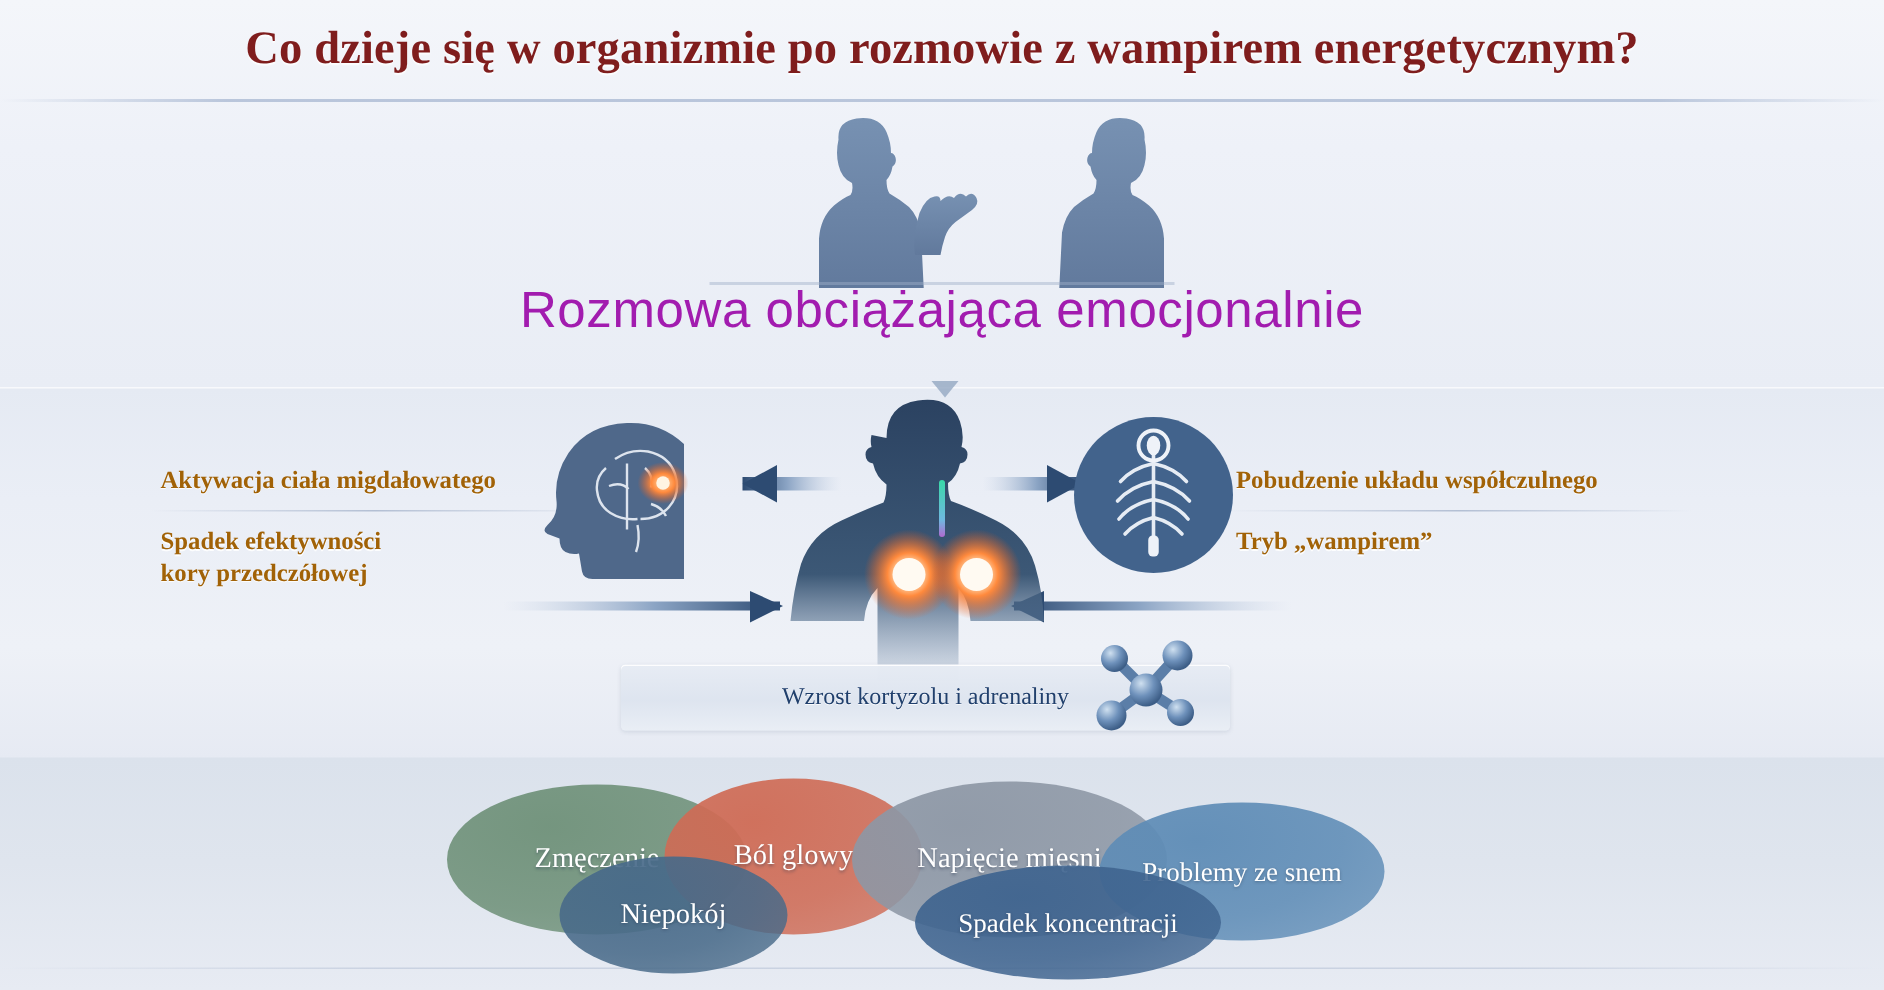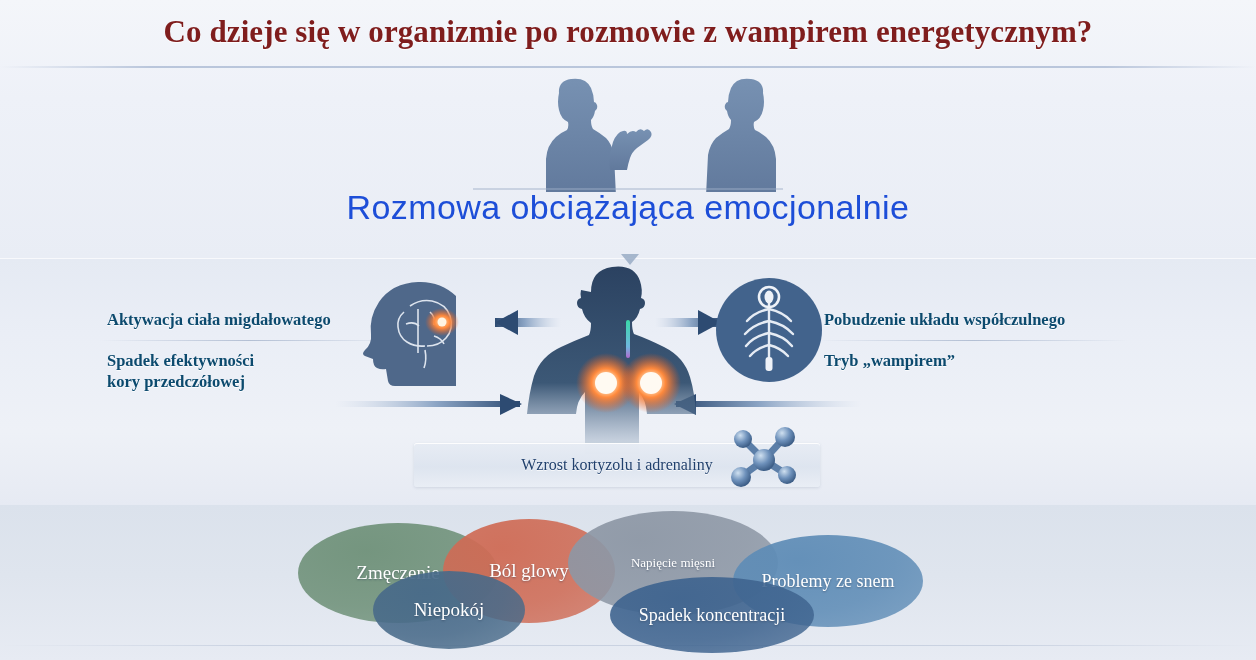--- a/index.html
+++ b/index.html
@@ -42,32 +42,32 @@
     font-family:"Liberation Serif", serif;font-weight:bold;
     font-size:31px;letter-spacing:.1px;color:#7f1d1d;
     text-shadow:0 1px 1px rgba(255,255,255,.9);
   }
 
   
   .scene{position:absolute;top:70px;left:463px;width:330px;height:122px;}
   .scene svg{display:block;}
   .subtitle{
     position:absolute;top:188px;left:0;width:1256px;text-align:center;
-    font-size:34px;color:#1d4ed8;font-weight:400;letter-spacing:.4px;
+    font-size:34px;color:#a21caf;font-weight:400;letter-spacing:.4px;
   }
 
   
   .body-fig{position:absolute;top:252px;left:518px;width:222px;height:212px;}
 
   .icon-brain{position:absolute;top:276px;left:356px;width:128px;height:110px;}
   .icon-nerve{position:absolute;top:277px;left:714px;width:110px;height:106px;}
 
   .lbl{
     position:absolute;font-family:"Liberation Serif", serif;
-    color:#0c4a6e;font-size:16.5px;font-weight:bold;line-height:1.28;
+    color:#a16207;font-size:16.5px;font-weight:bold;line-height:1.28;
     text-shadow:0 1px 0 rgba(255,255,255,.85);
   }
   .lbl-l1{top:309px;left:107px;width:270px;}
   .lbl-l2{top:350px;left:107px;width:200px;}
   .lbl-r1{top:309px;left:824px;width:300px;}
   .lbl-r2{top:350px;left:824px;width:220px;}
 
   .rule{position:absolute;height:1px;background:linear-gradient(90deg,rgba(173,186,208,0),rgba(173,186,208,.9),rgba(173,186,208,0));}
   .rule-l{top:340px;left:100px;width:300px;}
   .rule-r{top:340px;left:818px;width:310px;}
@@ -280,21 +280,21 @@
     </svg>
   </div>
 
   <div class="bubbles">
       <div class="bubble" style="left: 298px; top: 18px; width: 200px; height: 100px; font-size: 19px; background: radial-gradient(at 34% 28%, rgba(111, 145, 121, 0.95) 0%, rgba(111, 145, 121, 0.88) 55%, rgba(111, 145, 121, 0.75) 100%); z-index: 10;">
         <span>Zmęczenie</span>
       </div>
       <div class="bubble" style="left: 443px; top: 14px; width: 172px; height: 104px; font-size: 19px; background: radial-gradient(at 34% 28%, rgba(207, 107, 85, 0.95) 0%, rgba(207, 107, 85, 0.88) 55%, rgba(207, 107, 85, 0.75) 100%); z-index: 11;">
         <span>Ból glowy</span>
       </div>
-      <div class="bubble" style="left: 568px; top: 6px; width: 210px; height: 104px; font-size: 13px; background: radial-gradient(at 34% 28%, rgba(141, 151, 165, 0.95) 0%, rgba(141, 151, 165, 0.88) 55%, rgba(141, 151, 165, 0.75) 100%); z-index: 12; justify-content: center;">
+      <div class="bubble" style="left: 568px; top: 16px; width: 210px; height: 104px; font-size: 19px; background: radial-gradient(at 34% 28%, rgba(141, 151, 165, 0.95) 0%, rgba(141, 151, 165, 0.88) 55%, rgba(141, 151, 165, 0.75) 100%); z-index: 12; justify-content: center;">
         <span>Napięcie mięsni</span>
       </div>
       <div class="bubble" style="left: 373px; top: 66px; width: 152px; height: 78px; font-size: 19px; background: radial-gradient(at 34% 28%, rgba(72, 106, 137, 0.95) 0%, rgba(72, 106, 137, 0.88) 55%, rgba(72, 106, 137, 0.75) 100%); z-index: 14;">
         <span>Niepokój</span>
       </div>
       <div class="bubble" style="left: 733px; top: 30px; width: 190px; height: 92px; font-size: 18px; background: radial-gradient(at 34% 28%, rgba(94, 140, 182, 0.95) 0%, rgba(94, 140, 182, 0.88) 55%, rgba(94, 140, 182, 0.75) 100%); z-index: 13;">
         <span>Problemy ze snem</span>
       </div>
       <div class="bubble" style="left: 610px; top: 72px; width: 204px; height: 76px; font-size: 18px; background: radial-gradient(at 34% 28%, rgba(63, 100, 143, 0.95) 0%, rgba(63, 100, 143, 0.88) 55%, rgba(63, 100, 143, 0.75) 100%); z-index: 15;">
         <span>Spadek koncentracji</span>

